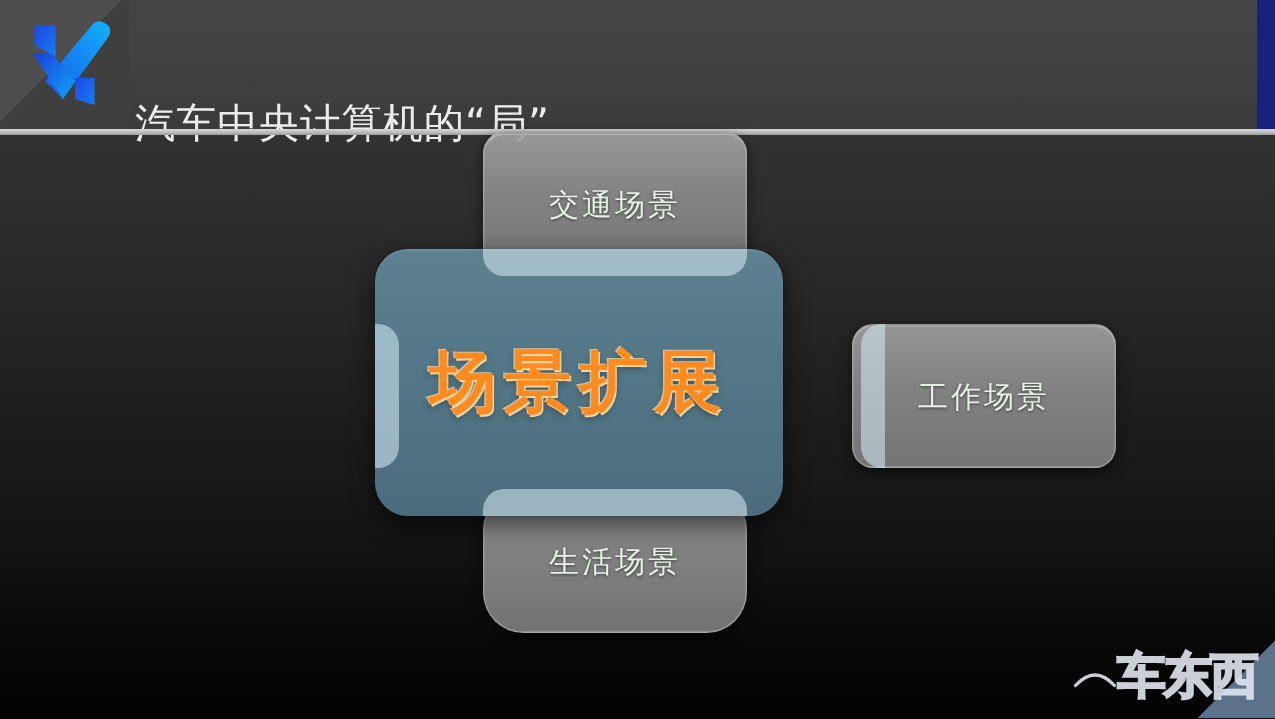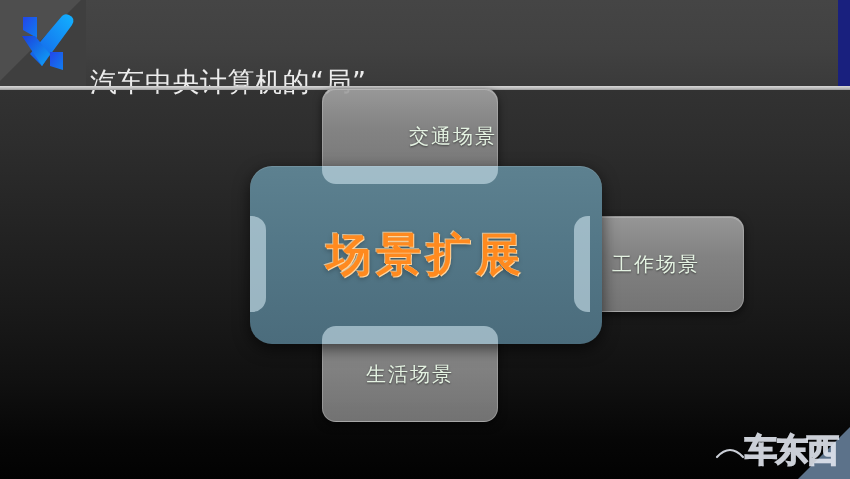--- a/index.html
+++ b/index.html
@@ -98,29 +98,29 @@
     border: 1px solid rgba(190,190,190,0.45);
     box-shadow: 0 3px 9px rgba(0,0,0,0.55),
                 inset 0 1px 0 rgba(255,255,255,0.22);
     color: #e4f2e2;
     font-size: 20px;
     letter-spacing: 2px;
     text-shadow: 0 1px 2px rgba(0,0,0,0.55);
     font-family: "DejaVu Sans", "Liberation Sans", sans-serif;
   }
 
-  #node-top    { left: 322px; top: 88px; justify-content: flex-end;  }
-  #node-bottom { left: 322px; top: 326px; }
+  #node-top    { left: 322px; top: 88px;  }
+  #node-bottom { left: 322px; top: 326px; border-radius: 27px; }
   #node-left   { left: 90px;  top: 216px; }
   #node-right  { left: 568px; top: 216px; }
 
   #node-center {
     left: 250px;
     top: 166px;
-    width: 352px;
+    width: 272px;
     height: 178px;
     border-radius: 22px;
     background: linear-gradient(to bottom, #5d8190 0%, #537787 45%, #4b6c7c 100%);
     box-shadow: 0 5px 16px rgba(0,0,0,0.6),
                 inset 0 1px 0 rgba(255,255,255,0.12);
   }
   #node-center-label {
     font-size: 45px;
     font-weight: bold;
     color: #ff8a1f;

